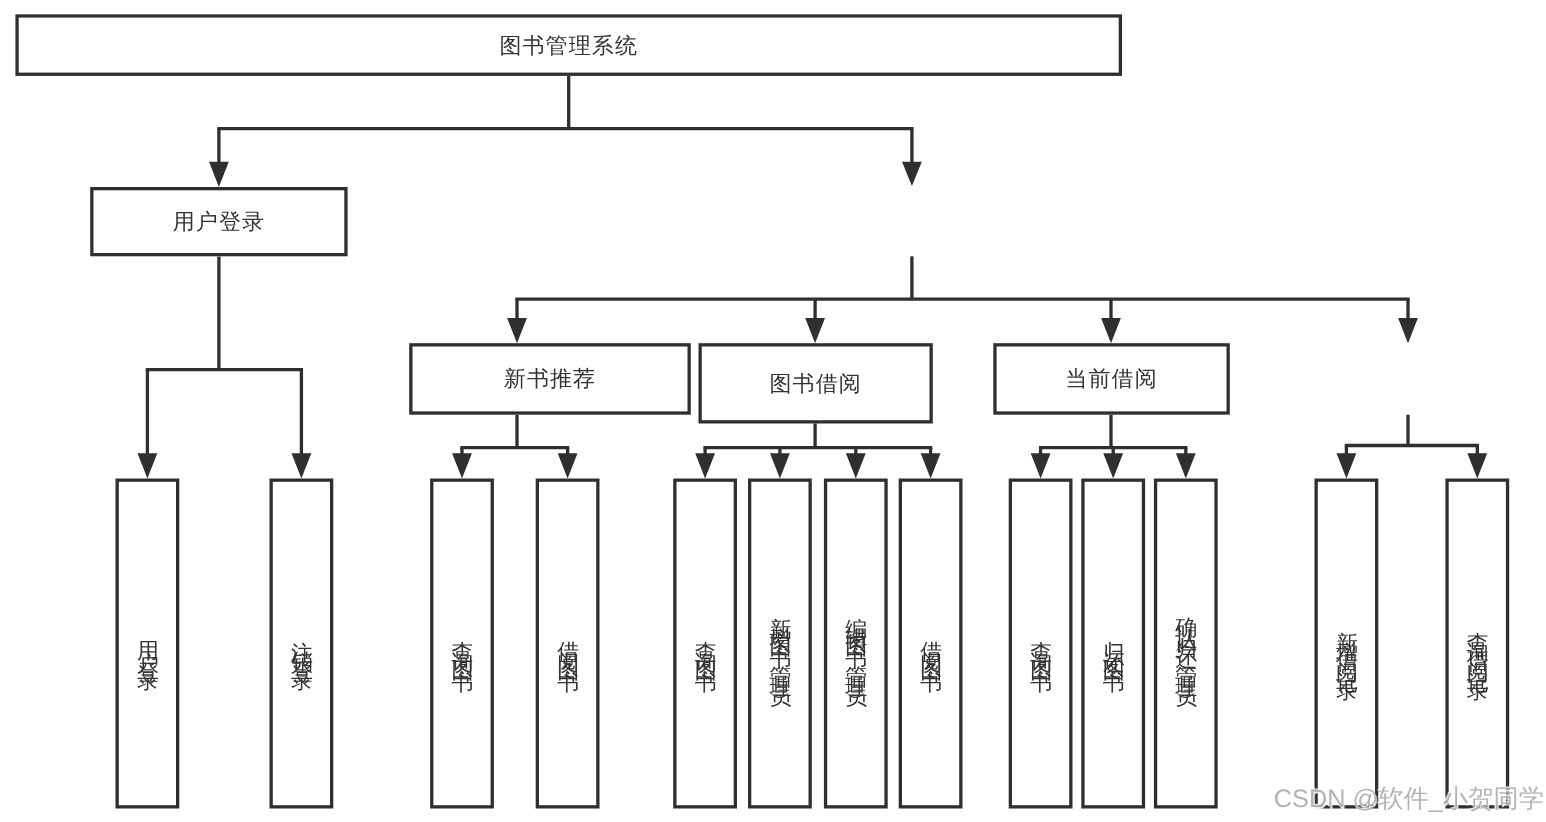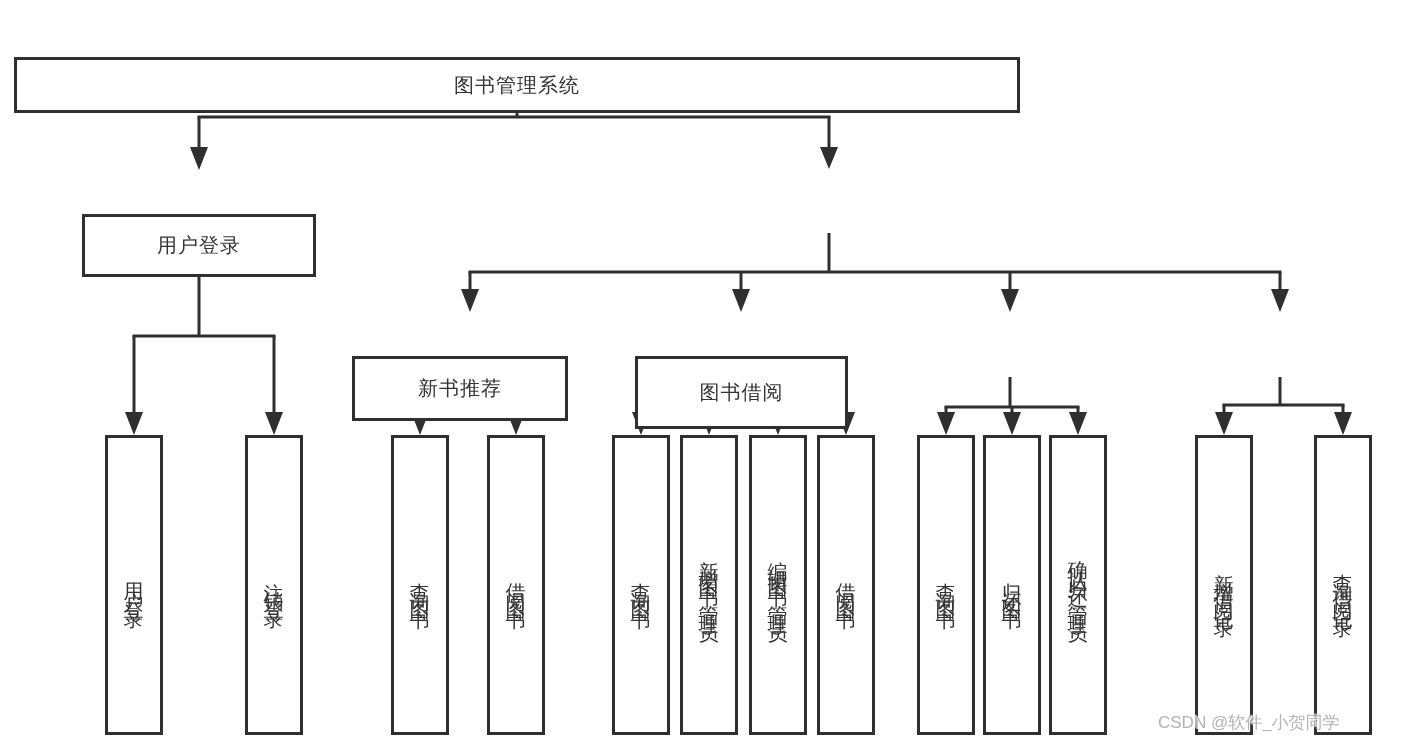--- a/index.html
+++ b/index.html
@@ -21,21 +21,20 @@
   .node {
     position: absolute;
     background: #ffffff;
     border: 3px solid #2f2f2f;
     display: flex;
     align-items: center;
     justify-content: center;
     font-size: 20px;
     color: #333333;
     letter-spacing: 1px;
-    margin-top: 44px;
   }
   .leaf {
     position: absolute;
     width: 58px;
     height: 300px;
     background: #ffffff;
     border: 3px solid #2f2f2f;
     display: flex;
     align-items: center;
     justify-content: center;
@@ -46,21 +45,21 @@
     writing-mode: vertical-rl;
     line-height: 1;
     letter-spacing: 9px;
     white-space: nowrap;
   }
   .watermark {
     position: absolute;
     left: 1158px;
     top: 711px;
     width: 246px;
-    font-size: 17px;
+    font-size: 23px;
     color: #b3b3b3;
     text-shadow: 1px 1px 1px #ffffff, -1px -1px 1px #ffffff;
     z-index: 10;
     white-space: nowrap;
   }
 </style>
 </head>
 <body>
 
 <div class="canvas">
@@ -142,26 +141,29 @@
   </svg>
 
   <div class="node" style="left:14px;top:13px;width:1006px;height:56px">
     <span>图书管理系统</span>
   </div>
 
   <div class="node" style="left:82px;top:170px;width:234px;height:63px">
     <span>用户登录</span>
   </div>
 
-  <div class="node" style="left:352px;top:312px;width:216px;height:65px">
+  <div class="node" style="left:372px;top:312px;width:256px;height:65px">
     <span>新书推荐</span>
   </div>
   <div class="node" style="left:635px;top:312px;width:213px;height:73px">
     <span>图书借阅</span>
   </div>
+  <div class="node" style="left:903px;top:312px;width:215px;height:65px">
+    <span>当前借阅</span>
+  </div>
 
   <div class="leaf" style="left:105px;top:435px">
     <span>用户登录</span>
   </div>
   <div class="leaf" style="left:245px;top:435px">
     <span>注销登录</span>
   </div>
 
   <div class="leaf" style="left:391px;top:435px">
     <span>查询图书</span>

